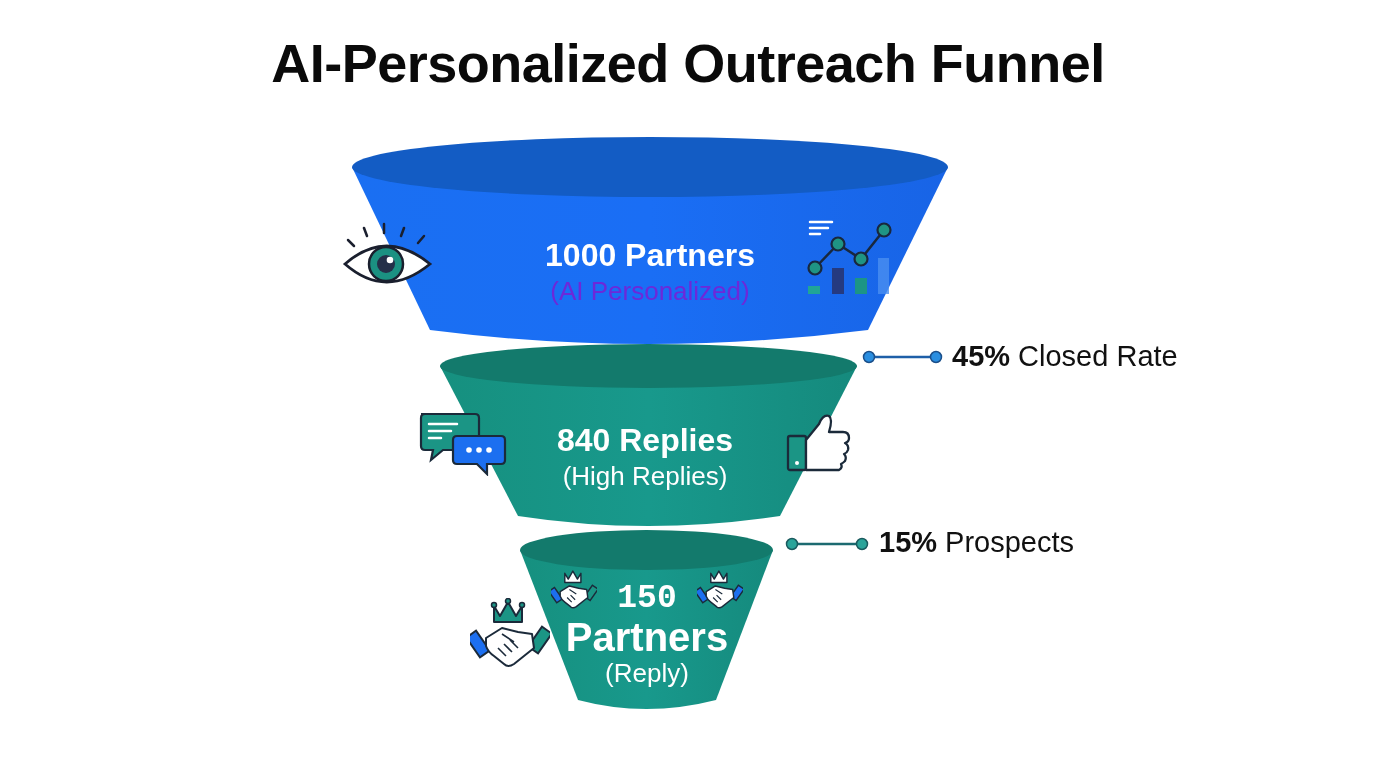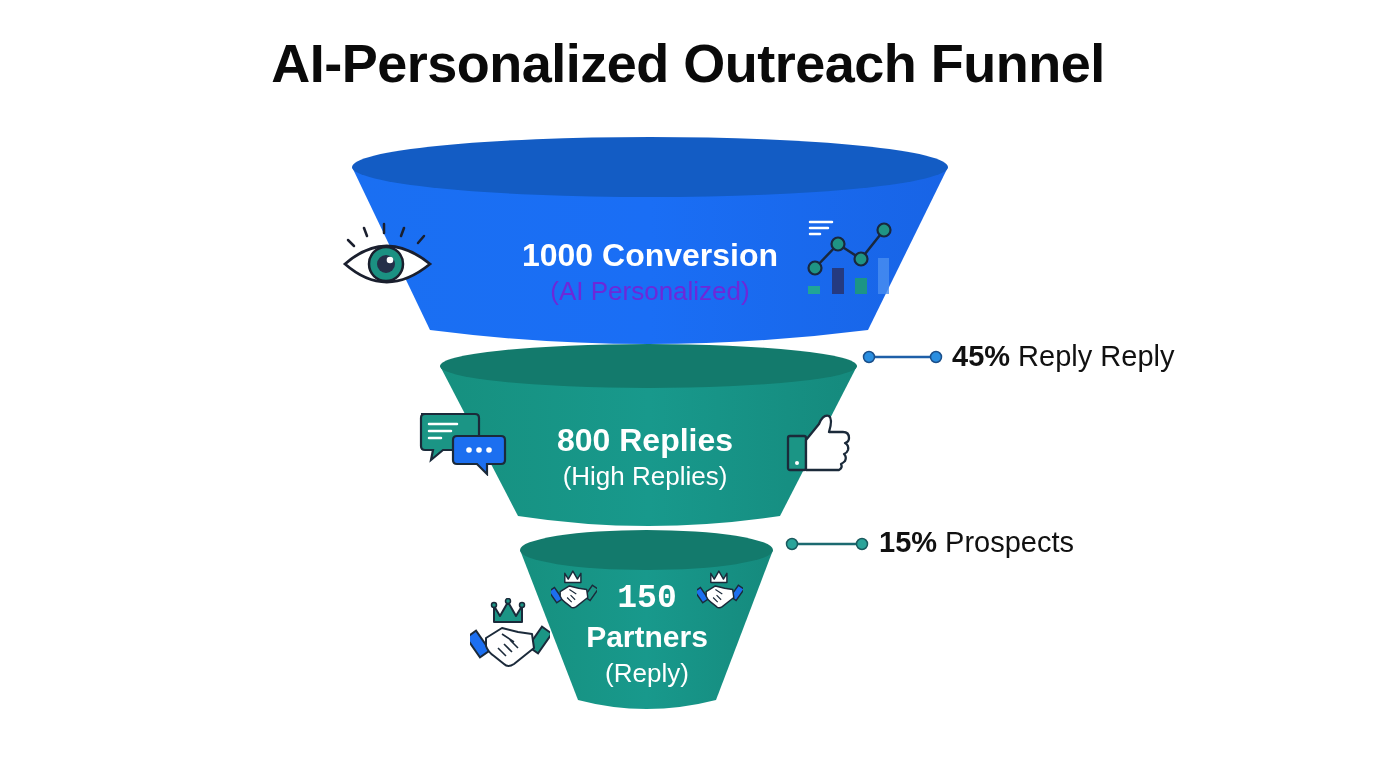--- a/index.html
+++ b/index.html
@@ -53,38 +53,38 @@
     <circle cx="936" cy="357" r="5.5" fill="#2a8ee0" stroke="#1b4f8a" stroke-width="1.5"></circle>
   </g>
   <g>
     <line x1="792" y1="544" x2="862" y2="544" stroke="#1c6a70" stroke-width="2.5"></line>
     <circle cx="792" cy="544" r="5.5" fill="#2aa49a" stroke="#1a5a5e" stroke-width="1.5"></circle>
     <circle cx="862" cy="544" r="5.5" fill="#2aa49a" stroke="#1a5a5e" stroke-width="1.5"></circle>
   </g>
 </svg>
 
 <div class="tier-label" style="left:500px; top:236px; width:300px;">
-  <span class="main" style="font-size:32px; line-height:38px;">1000 Conversion</span>
+  <span class="main" style="font-size:32px; line-height:38px;">1000 Partners</span>
   <span class="sub" style="font-size:26px; line-height:34px; color:#6d28d9;">(AI Personalized)</span>
 </div>
 
 <div class="tier-label" style="left:495px; top:421px; width:300px;">
-  <span class="main" style="font-size:32px; line-height:38px;">800 Replies</span>
+  <span class="main" style="font-size:32px; line-height:38px;">840 Replies</span>
   <span class="sub" style="font-size:26px; line-height:34px;">(High Replies)</span>
 </div>
 
 <div class="tier-label" style="left:547px; top:580px; width:200px;">
   <span class="main" style="font-size:33px; line-height:38px;font-family:Liberation Mono, monospace;">150</span>
-  <span class="main" style="font-size:30px; line-height:38px;">Partners</span>
+  <span class="main" style="font-size:40px; line-height:38px;">Partners</span>
   <span class="sub" style="font-size:26px; line-height:34px;">(Reply)</span>
 </div>
 
 <div class="rate" style="left:952px; top:340px;">
   <b>45%</b>
-  <span>Reply Reply</span>
+  <span>Closed Rate</span>
 </div>
 <div class="rate" style="left:879px; top:526px;">
   <b>15%</b>
   <span>Prospects</span>
 </div>
 
 <svg class="icon" style="left:340px; top:222px;" width="95" height="68" viewBox="0 0 95 68">
   <g stroke="#1a1f2e" stroke-width="2.5" stroke-linecap="round">
     <line x1="8" y1="18" x2="14" y2="24"></line>
     <line x1="24" y1="6" x2="27" y2="14"></line>

